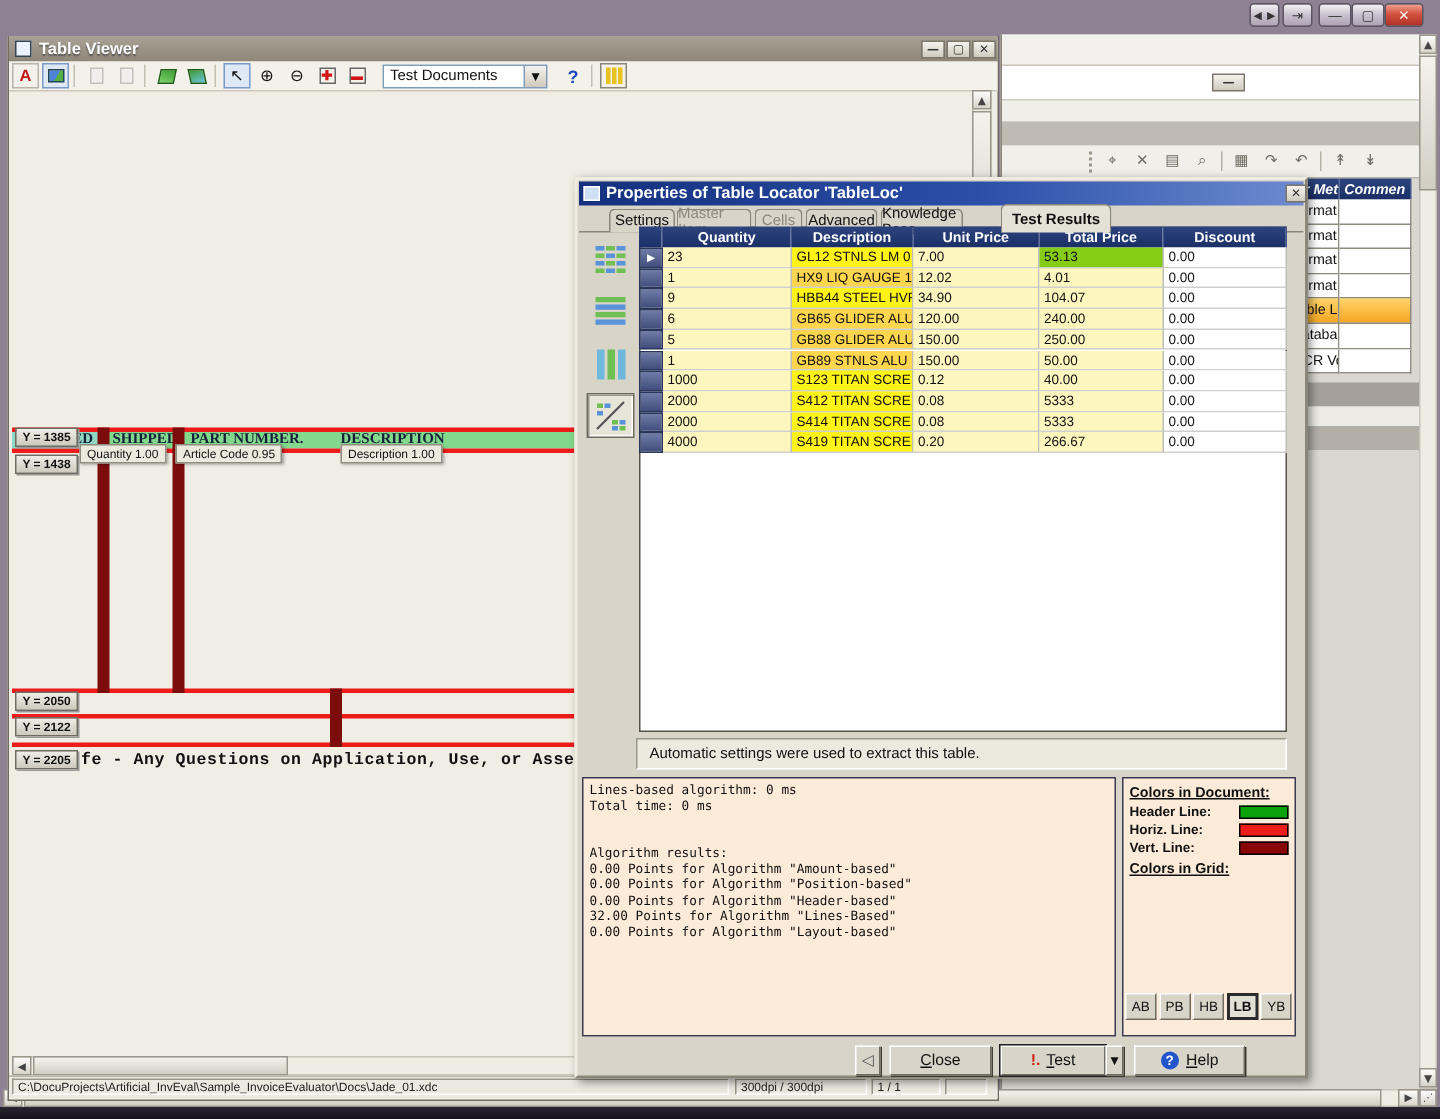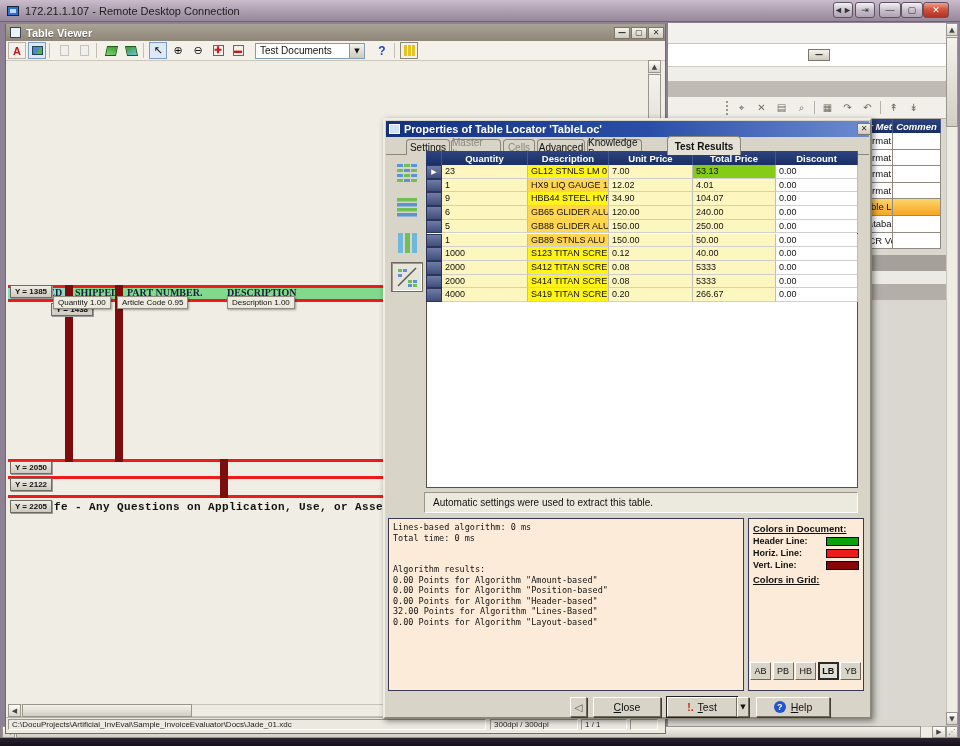--- a/index.html
+++ b/index.html
@@ -124,24 +124,20 @@
      border-right-color:#fff; border-bottom-color:#fff; font-size:8px; display:flex; align-items:center; padding-left:3px; color:#222;}
 </style>
 </head>
 <body>
 
 <div id="root">
 
   <div class="abs" style="left:0;top:22px;width:5px;height:716px;background:#8d8193;"></div>
   <div class="abs" style="left:0;top:738px;width:960px;height:8px;background:linear-gradient(#2a2430,#14101a);"></div>
 
-  <div id="rdp-bar" class="abs z20">
-    <span class="rdp-ico"></span>
-    <span>172.21.1.107 - Remote Desktop Connection</span>
-  </div>
   <div class="abs z20 capbtn" style="left:833px;top:2px;width:20px;">◄►</div>
   <div class="abs z20 capbtn" style="left:855px;top:2px;width:20px;">⇥</div>
   <div class="abs z20 capbtn" style="left:879px;top:2px;width:22px;">—</div>
   <div class="abs z20 capbtn" style="left:901px;top:2px;width:22px;">▢</div>
   <div class="abs z20 capbtn close" style="left:923px;top:2px;width:26px;">✕</div>
 
   <div class="abs sb" style="left:946px;top:23px;width:12px;height:703px;"></div>
   <div class="abs sb-btn" style="left:946px;top:23px;width:12px;height:13px;">▲</div>
   <div class="abs sb-thumb" style="left:946px;top:37px;width:12px;height:90px;"></div>
   <div class="abs sb-btn" style="left:946px;top:712px;width:12px;height:13px;">▼</div>
@@ -548,21 +544,21 @@
     <div class="ycell z1 serif" style="position: absolute; left: 225px; top: 428.2px; width: 156px; height: 12.5px; font-size: 11px; padding-left: 2px; white-space: nowrap; overflow: hidden;">TITAN SCREWS 8MM</div>
     <div class="redline z2" style="position: absolute; left: 8px; top: 285px; width: 375px;"></div>
     <div class="redline z2" style="position: absolute; left: 8px; top: 299px; width: 375px;"></div>
     <div class="redline z2" style="position: absolute; left: 8px; top: 459px; width: 375px;"></div>
     <div class="redline z2" style="position: absolute; left: 8px; top: 476px; width: 375px;"></div>
     <div class="redline z2" style="position: absolute; left: 8px; top: 495px; width: 375px;"></div>
     <div class="dkred z3" style="position: absolute; left: 65px; top: 285px; height: 177px;"></div>
     <div class="dkred z3" style="position: absolute; left: 115px; top: 285px; height: 177px;"></div>
     <div class="dkred z3" style="position: absolute; left: 220px; top: 459px; height: 39px;"></div>
     <div class="ybadge z4" style="position: absolute; left: 10px; top: 285px;">Y = 1385</div>
-    <div class="ybadge z4" style="position: absolute; left: 10px; top: 303px; margin-left: 41px;">Y = 1438</div>
+    <div class="ybadge z4" style="position: absolute; left: 10px; top: 303px;">Y = 1438</div>
     <div class="ybadge z4" style="position: absolute; left: 10px; top: 461px;">Y = 2050</div>
     <div class="ybadge z4" style="position: absolute; left: 10px; top: 478px;">Y = 2122</div>
     <div class="ybadge z4" style="position: absolute; left: 10px; top: 500px;">Y = 2205</div>
     <div class="tip z5" style="position: absolute; left: 53px; top: 296px;">Quantity 1.00</div>
     <div class="tip z5" style="position: absolute; left: 117px; top: 296px;">Article Code 0.95</div>
     <div class="tip z5" style="position: absolute; left: 227px; top: 296px;">Description 1.00</div>
     <div class="z1 serif" style="position: absolute; left: 54px; top: 462px; font-size: 10.5px; font-weight: bold;">mount</div>
     <div class="z1 serif" style="position: absolute; left: 76px; top: 462px; font-size: 10.5px; font-weight: bold;">Misc. Charges</div>
     <div class="z1 serif" style="position: absolute; left: 176px; top: 462px; font-size: 10.5px; font-weight: bold;">Freight</div>
     <div class="z1 serif" style="position: absolute; left: 228px; top: 462px; font-size: 10.5px; font-weight: bold;">shipped from</div>

